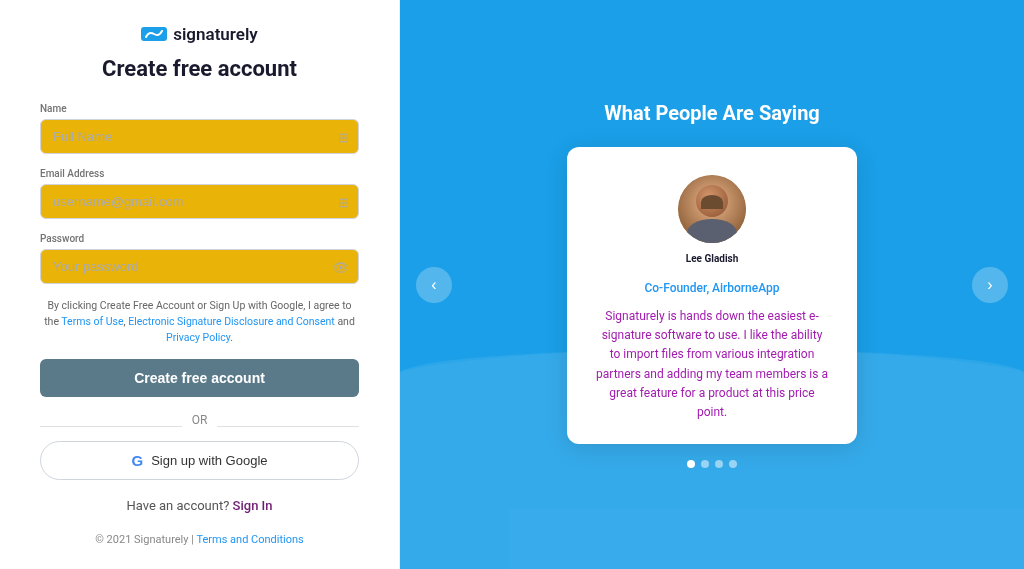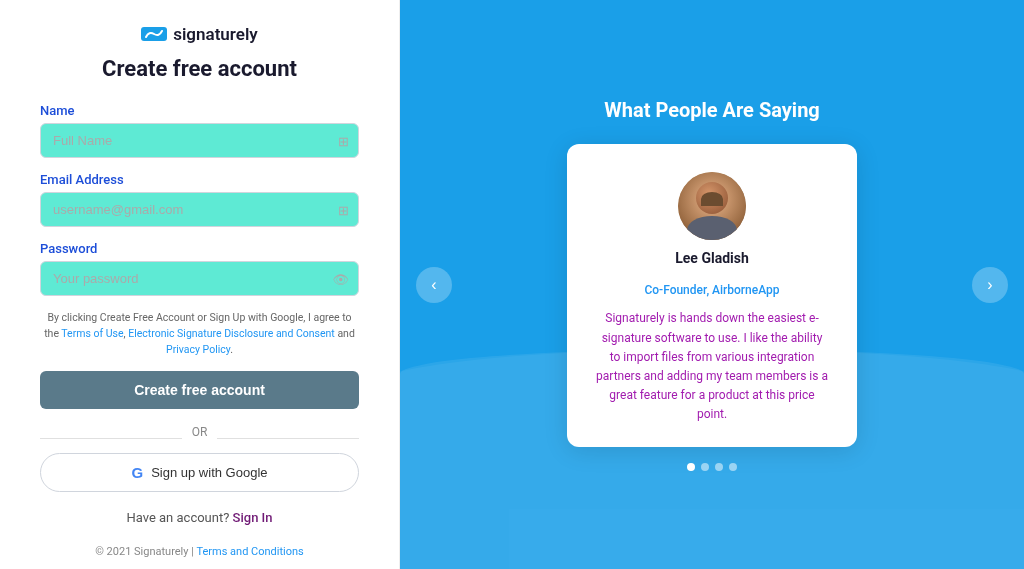--- a/index.html
+++ b/index.html
@@ -36,39 +36,39 @@
       font-weight: 700;
       color: #1a1a2e;
       margin-bottom: 22px;
       text-align: center;
     }
     .form-group {
       width: 100%;
       margin-bottom: 14px;
     }
     .form-label {
-      font-size: 13px;
-      color: #1d4ed8;
+      font-size: 10px;
+      color: #737373;
       margin-bottom: 5px;
       display: block;
       font-weight: 500;
     }
     .input-wrapper {
       position: relative;
       width: 100%;
     }
     .form-input {
       width: 100%;
       padding: 9px 36px 9px 12px;
       border: 1px solid #d0d5dd;
       border-radius: 6px;
       font-size: 13px;
       color: #555;
       outline: none;
-      background: #5eead4;
+      background: #eab308;
     }
     .form-input::placeholder { color: #aaa; }
     .input-icon {
       position: absolute;
       right: 10px;
       top: 50%;
       transform: translateY(-50%);
       color: #aaa;
       font-size: 13px;
       pointer-events: none;
@@ -207,21 +207,21 @@
       overflow: hidden;
     }
     .avatar-body {
       width: 50px;
       height: 28px;
       background: #5a6070;
       border-radius: 50% 50% 0 0;
       margin-bottom: -4px;
     }
     .person-name {
-      font-size: 14px;
+      font-size: 10px;
       font-weight: 700;
       color: #1a1a2e;
       margin-bottom: 17px;
     }
     .person-title {
       font-size: 12px;
       color: #2196f3;
       font-weight: 500;
       margin-bottom: 12px;
     }

